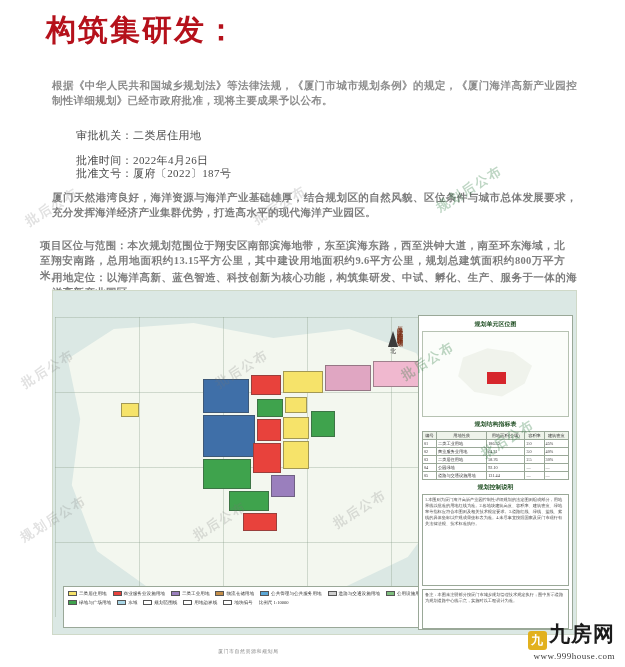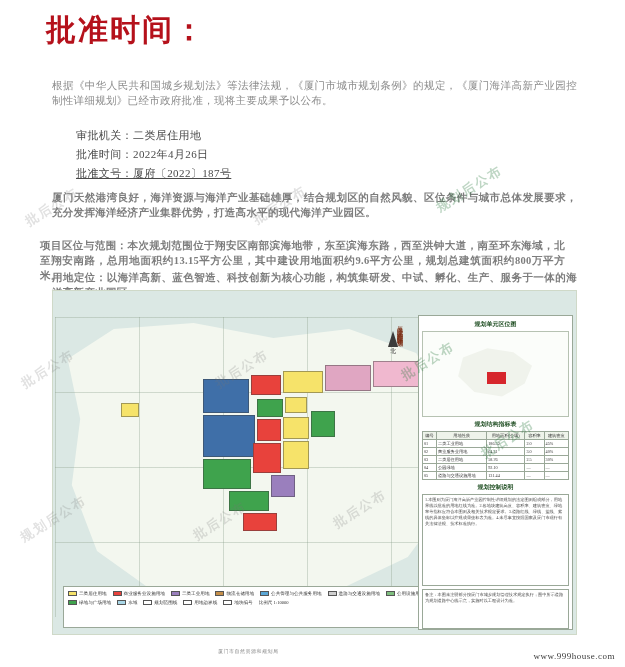--- a/index.html
+++ b/index.html
@@ -42,36 +42,36 @@
   
   .para {
     position: absolute;
     font-size: 10.5px;
     line-height: 15px;
     color: #6e6e6e;
     letter-spacing: 0.3px;
     text-align: justify;
   }
   .para.light { color: #7d7d7d; font-weight: bold; }
-  .para.lighter { color: #8c8c8c; }
+  .para.lighter { color: #8c8c8c; font-weight: bold; }
 
   .p-intro { left: 52px; top: 78px; width: 525px; }
 
   
   .meta {
     position: absolute;
     left: 76px;
     font-size: 11px;
     color: #4a4a4a;
     letter-spacing: 0.4px;
     white-space: nowrap;
   }
   .meta-0 { top: 128px; }
-  .meta-1 { top: 147px; }
-  .meta-2 { top: 166px; text-decoration: underline; }
+  .meta-1 { top: 153px; }
+  .meta-2 { top: 166px; }
 
   .p-b1 { left: 52px; top: 190px; width: 525px; }
   .p-b2 { left: 40px; top: 238px; width: 525px; }
   .p-b3 { left: 52px; top: 270px; width: 525px; }
 
   
   .figure {
     position: absolute;
     left: 52px; top: 290px;
     width: 525px; height: 345px;
@@ -269,21 +269,21 @@
     text-align: center;
     vertical-align: -3px;
     margin-right: 2px;
   }
 </style>
 </head>
 <body>
 
 <div id="page">
 
-  <div class="doc-title">批准时间：</div>
+  <div class="doc-title">构筑集研发：</div>
 
 
   <div class="para p-intro lighter">根据《中华人民共和国城乡规划法》等法律法规，《厦门市城市规划条例》的规定，《厦门海洋高新产业园控制性详细规划》已经市政府批准，现将主要成果予以公布。</div>
 
   <div class="meta meta-0">审批机关：二类居住用地</div>
   <div class="meta meta-1">批准时间：2022年4月26日</div>
   <div class="meta meta-2">批准文号：厦府〔2022〕187号</div>
 
   <div class="para p-b1 light">厦门天然港湾良好，海洋资源与海洋产业基础雄厚，结合规划区的自然风貌、区位条件与城市总体发展要求，充分发挥海洋经济产业集群优势，打造高水平的现代海洋产业园区。</div>
   <div class="para p-b2 light">项目区位与范围：本次规划范围位于翔安区南部滨海地带，东至滨海东路，西至洪钟大道，南至环东海域，北至翔安南路，总用地面积约13.15平方公里，其中建设用地面积约9.6平方公里，规划总建筑面积约800万平方米。</div>
@@ -443,16 +443,19 @@
   <div class="wm" style="left:212px; top:360px;">批后公布</div>
   <div class="wm wm-green" style="left:398px; top:352px;">批后公布</div>
   <div class="wm" style="left:16px; top:510px;">规划后公布</div>
   <div class="wm" style="left:190px; top:512px;">批后公布</div>
   <div class="wm" style="left:330px; top:500px;">批后公布</div>
   <div class="wm wm-green" style="left:478px; top:430px;">批后公布</div>
 
   <div class="footer-note">厦门市自然资源和规划局</div>
 
   <div class="brand">
+    <div class="brand-name">
+      <span class="brand-badge">九</span><span>九房网</span>
+    </div>
     <div class="brand-url">www.999house.com</div>
   </div>
 
 </div>
 
 </body></html>

